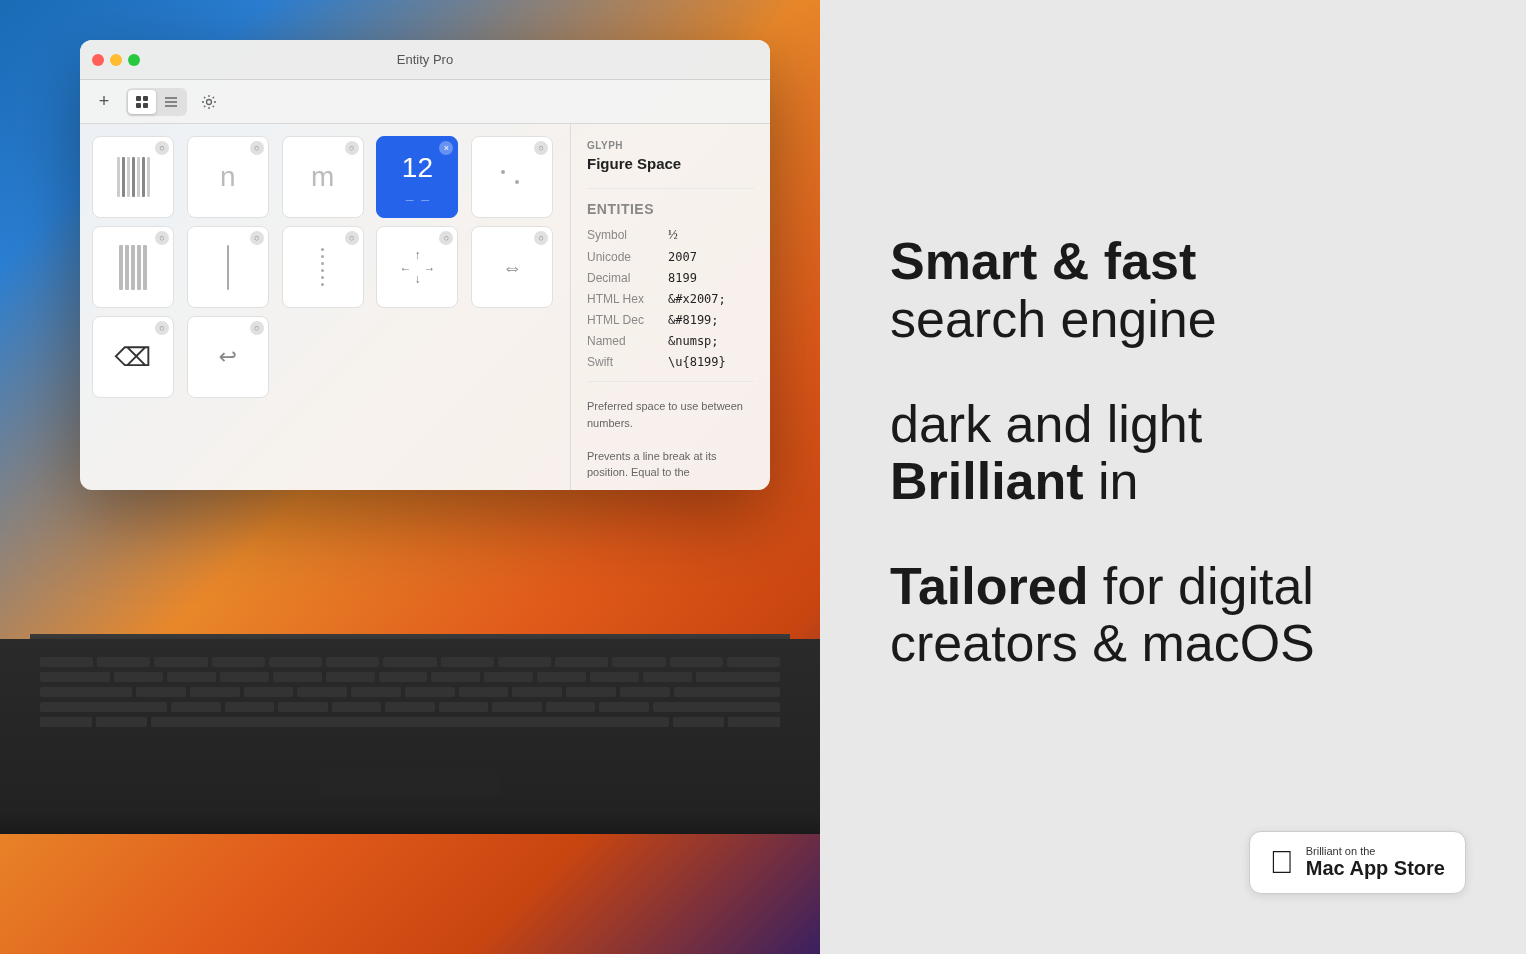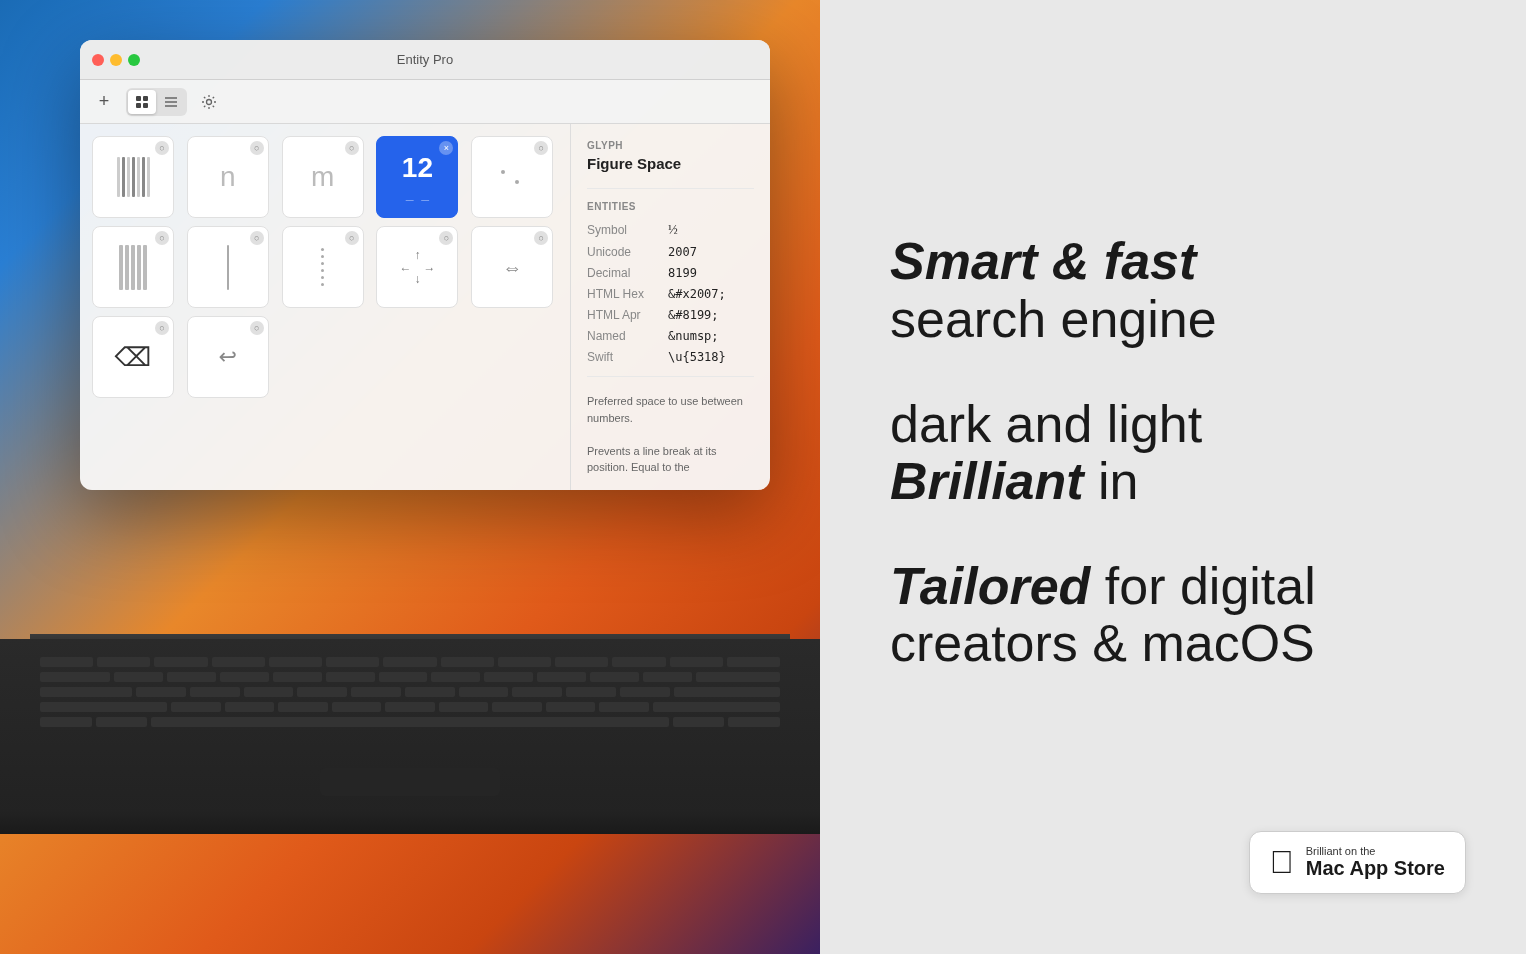--- a/index.html
+++ b/index.html
@@ -287,21 +287,21 @@
       margin-bottom: 16px;
     }
 
     .detail-divider {
       height: 1px;
       background: #e8e8e8;
       margin: 12px 0;
     }
 
     .entities-section-label {
-      font-size: 10px;
+      font-size: 14px;
       font-weight: 600;
       color: #888;
       letter-spacing: 0.5px;
       text-transform: uppercase;
       margin-bottom: 10px;
     }
 
     .entity-row {
       display: flex;
       align-items: baseline;
@@ -346,21 +346,20 @@
     }
 
     .tagline-line {
       font-size: 52px;
       line-height: 1.1;
       color: #1a1a1a;
     }
 
     .tagline-line .bold {
       font-weight: 800;
-      font-style: italic;
     }
 
     .tagline-line .normal {
       font-weight: 400;
     }
 
     .app-store-badge {
       position: absolute;
       bottom: 60px;
       right: 60px;
@@ -401,21 +400,21 @@
     .figure-space-selected {
       display: flex;
       flex-direction: column;
       align-items: center;
       justify-content: center;
       gap: 4px;
     }
 
     .fs-number {
       font-size: 28px;
-      font-weight: 700;
+      font-weight: 400;
       color: white;
       line-height: 1;
     }
 
     .dots-pattern {
       display: grid;
       grid-template-columns: repeat(2, 8px);
       gap: 6px;
     }
 
@@ -635,30 +634,30 @@
         </div>
         <div class="entity-row">
           <span class="entity-key">Decimal</span>
           <span class="entity-value">8199</span>
         </div>
         <div class="entity-row">
           <span class="entity-key">HTML Hex</span>
           <span class="entity-value">&amp;#x2007;</span>
         </div>
         <div class="entity-row">
-          <span class="entity-key">HTML Apr</span>
+          <span class="entity-key">HTML Dec</span>
           <span class="entity-value">&amp;#8199;</span>
         </div>
         <div class="entity-row">
           <span class="entity-key">Named</span>
           <span class="entity-value">&amp;numsp;</span>
         </div>
         <div class="entity-row">
           <span class="entity-key">Swift</span>
-          <span class="entity-value">\u{5318}</span>
+          <span class="entity-value">\u{8199}</span>
         </div>
 
         <div class="detail-divider"></div>
 
         <div class="detail-description">
           Preferred space to use between numbers.<br><br>
           Prevents a line break at its position. Equal to the
         </div>
       </div>
 

